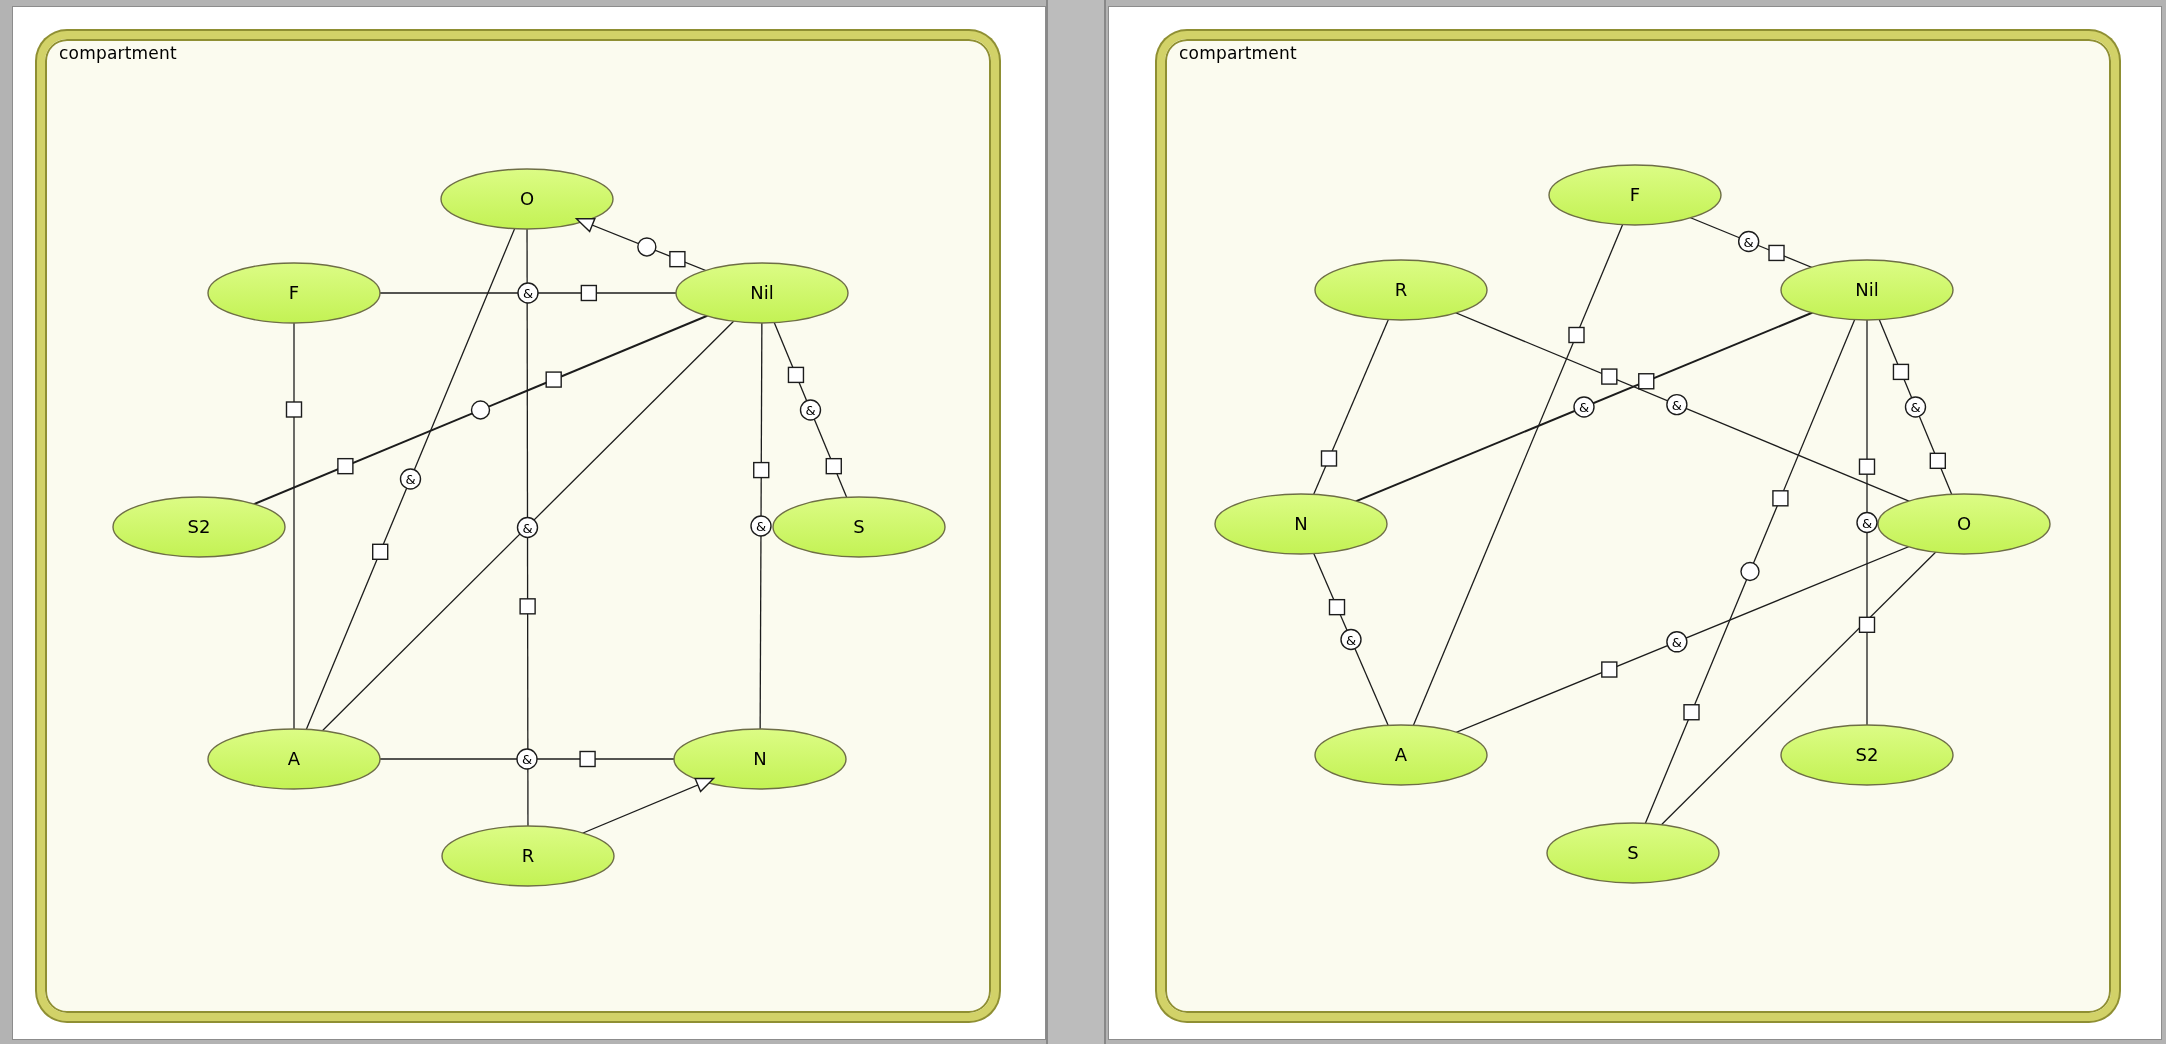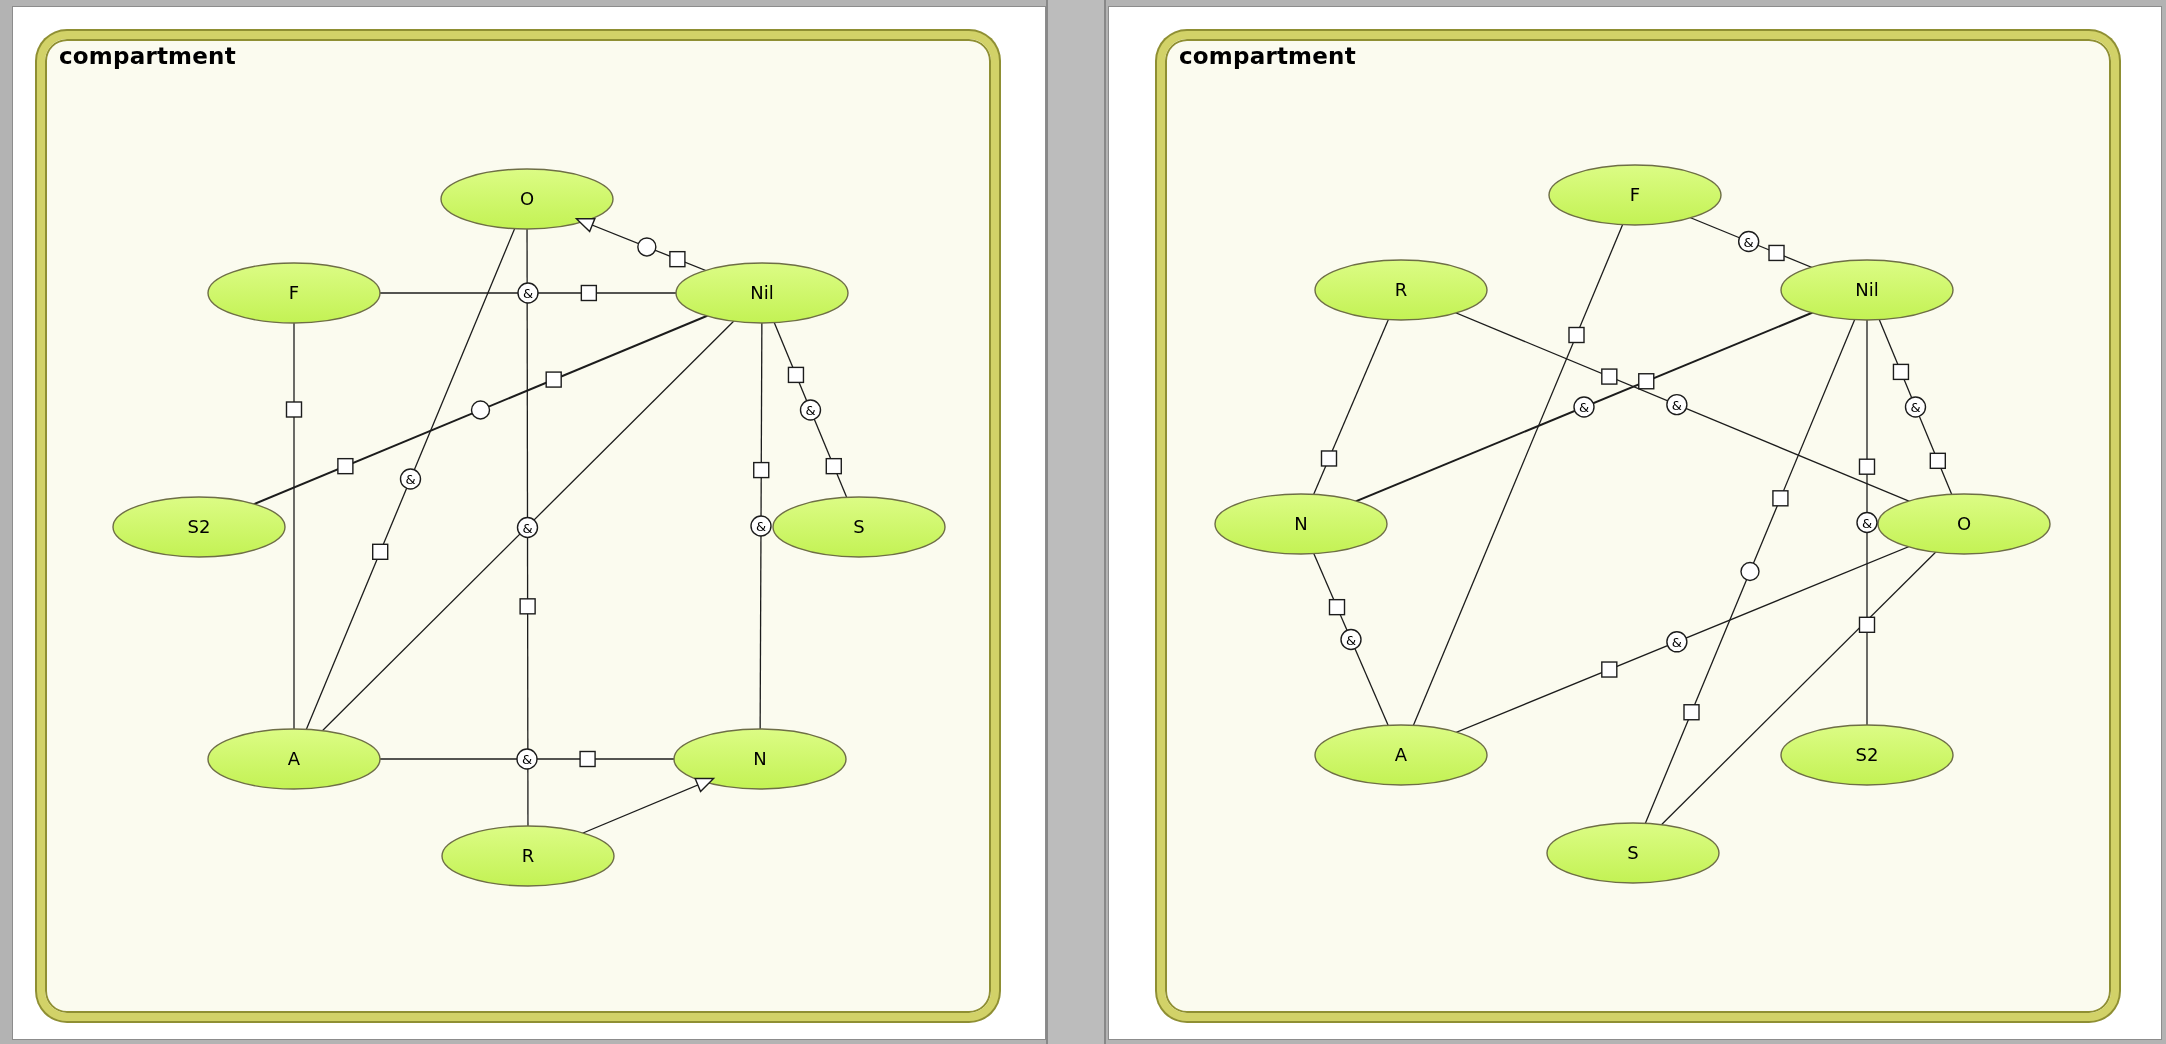--- a/index.html
+++ b/index.html
@@ -27,23 +27,22 @@
     position:absolute; top:24px; width:946px; height:974px;
     background:#fbfbef;
     border:8px solid #d2d268;
     border-radius:30px;
     box-shadow:0 0 0 2px #8f8f33, inset 0 0 0 2px #8f8f33;
   }
   .pane.left  .compartment { left:24px; }
   .pane.right .compartment { left:48px; }
   .compartment-label {
     position:absolute; top:4px; left:14px;
-    font-size:23px; color:#000000; letter-spacing:0.2px;
+    font-size:17px; color:#000000; letter-spacing:0.2px;
     white-space:nowrap;
-    font-weight:bold;
   }
   svg.graph {
     position:absolute; left:0; top:0; width:100%; height:100%;
     display:block;
   }
   svg.graph text {
     font-family:"DejaVu Sans","Liberation Sans",sans-serif;
     fill:#000;
   }
 </style>

